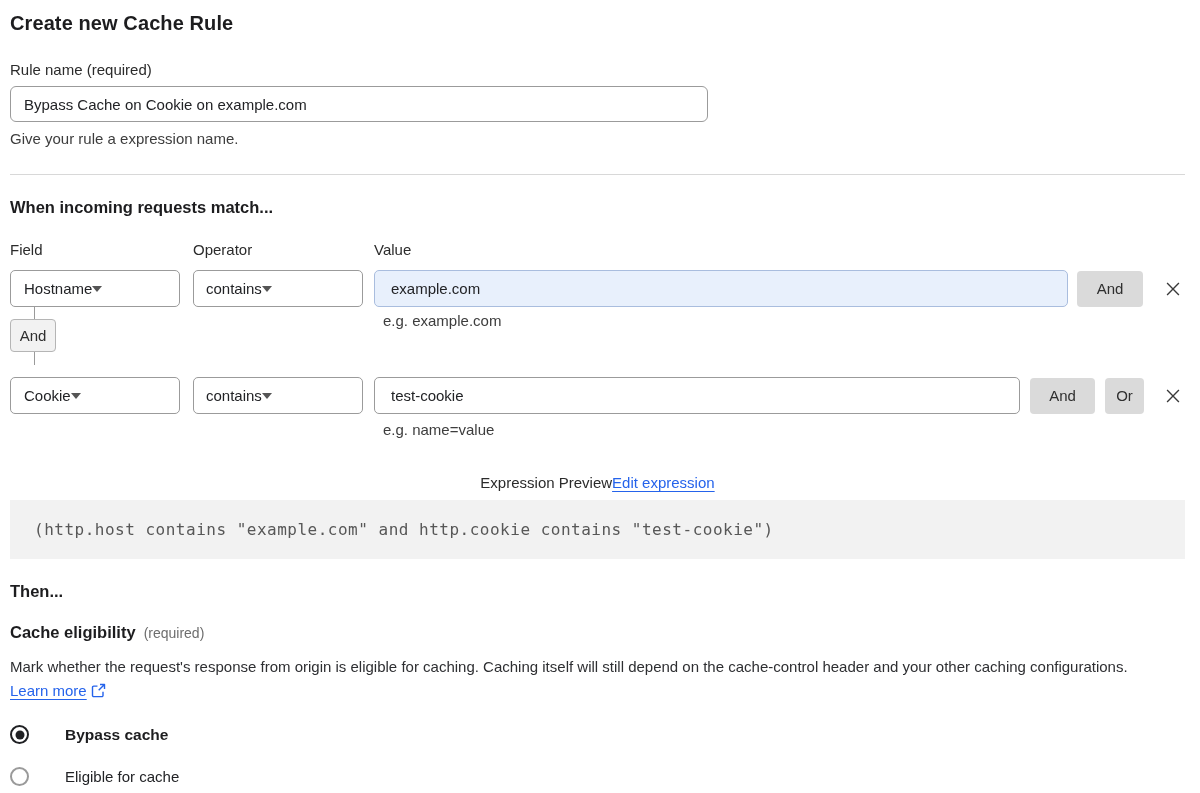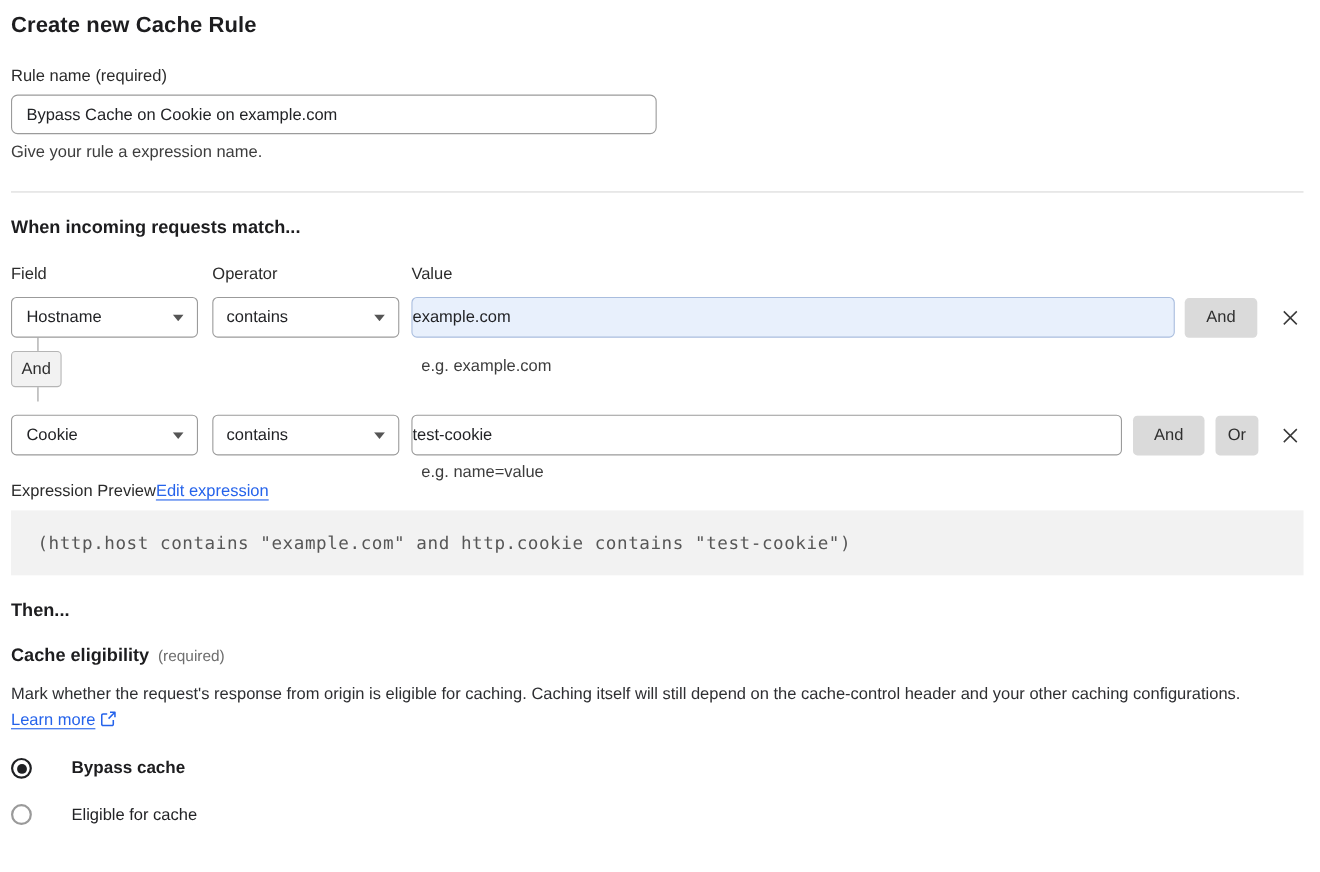--- a/index.html
+++ b/index.html
@@ -16,21 +16,21 @@
     font-size: 20px;
     font-weight: 700;
     color: #1d1d1f;
     letter-spacing: 0.1px;
   }
 
   .field-label { margin-top: 26px; font-size: 15px; color: #2b2b2b; }
   input.text-input {
     display: block;
     margin-top: 8px;
-    width: 587px;
+    width: 698px;
     height: 36px;
     border: 1px solid #9b9b9b;
     border-radius: 6px;
     padding: 0 13px;
     font-family: "Liberation Sans", sans-serif;
     font-size: 15px;
     color: #222326;
     background: #ffffff;
     outline: none;
   }
@@ -47,33 +47,33 @@
 
   .col-labels { display: flex; margin-top: 24px; font-size: 15px; color: #2b2b2b; }
   .col-field { width: 183px; }
   .col-operator { width: 181px; }
 
   .rule-row { display: flex; align-items: center; margin-top: 12px; }
   .select-box {
     width: 170px; height: 37px;
     border: 1px solid #9b9b9b; border-radius: 5px;
     background: #fff;
-    display: flex; align-items: center; justify-content: space-between;
+    display: flex; align-items: center; 
     padding: 0 12px 0 13px;
     font-size: 15px; color: #222326;
     cursor: pointer; flex-shrink: 0;
   }
   .select-box.field { margin-right: 13px; }
   .select-box.operator { margin-right: 11px; padding-left: 12px; }
 
   input.value-input {
     flex: 1 1 auto;
     height: 37px;
     border: 1px solid #9b9b9b; border-radius: 5px;
-    padding: 0 0;
+    padding: 0 16px;
     font-family: "Liberation Sans", sans-serif;
     font-size: 15px; color: #222326;
     background: #fff; outline: none; min-width: 0;
   }
   input.value-input.highlighted { background: #e8f0fc; border-color: #a9bdde; }
 
   button.gray-btn {
     height: 36px;
     border: 0; border-radius: 4px;
     background: #dadada;
@@ -87,37 +87,38 @@
 
   button.x-btn {
     width: 24px; height: 37px; margin-left: 18px;
     background: transparent; border: 0; padding: 0;
     display: flex; align-items: center; justify-content: center;
     cursor: pointer; flex-shrink: 0;
   }
   .rule-row.second button.x-btn { margin-left: 17px; }
 
   .between-rows { position: relative; height: 58px; }
-  .hint-abs { position: absolute; left: 373px; top: 17px; font-size: 15px; color: #3d3d3d; }
+  .hint-abs { position: absolute; left: 373px; top: 5px; font-size: 15px; color: #3d3d3d; }
   .tick { position: absolute; left: 24px; width: 1px; background: #9a9a9a; }
   .tick.top { top: 0; height: 12px; }
   .tick.bottom { top: 45px; height: 13px; }
   button.connector-btn {
     position: absolute; left: 0; top: 12px;
     width: 46px; height: 33px;
     background: #f2f2f2;
     border: 1px solid #b5b5b5; border-radius: 4px;
     font-family: "Liberation Sans", sans-serif;
     font-size: 15px; color: #2f2f2f;
     cursor: pointer;
   }
   .hint-flow { margin: 7px 0 0 373px; font-size: 15px; color: #3d3d3d; }
 
   .expr-head {
-    display: flex; justify-content: flex-start; align-items: flex-end;
+    margin-top: 36px;
+    display: flex; justify-content: center; align-items: flex-end;
     font-size: 15px; color: #2b2b2b;
   }
   a.link {
     color: #2563eb; text-decoration: underline;
     text-underline-offset: 3px; text-decoration-thickness: 1px;
     cursor: pointer; font-size: 15px;
   }
   .code-block {
     margin-top: 9px;
     background: #f2f2f2;

